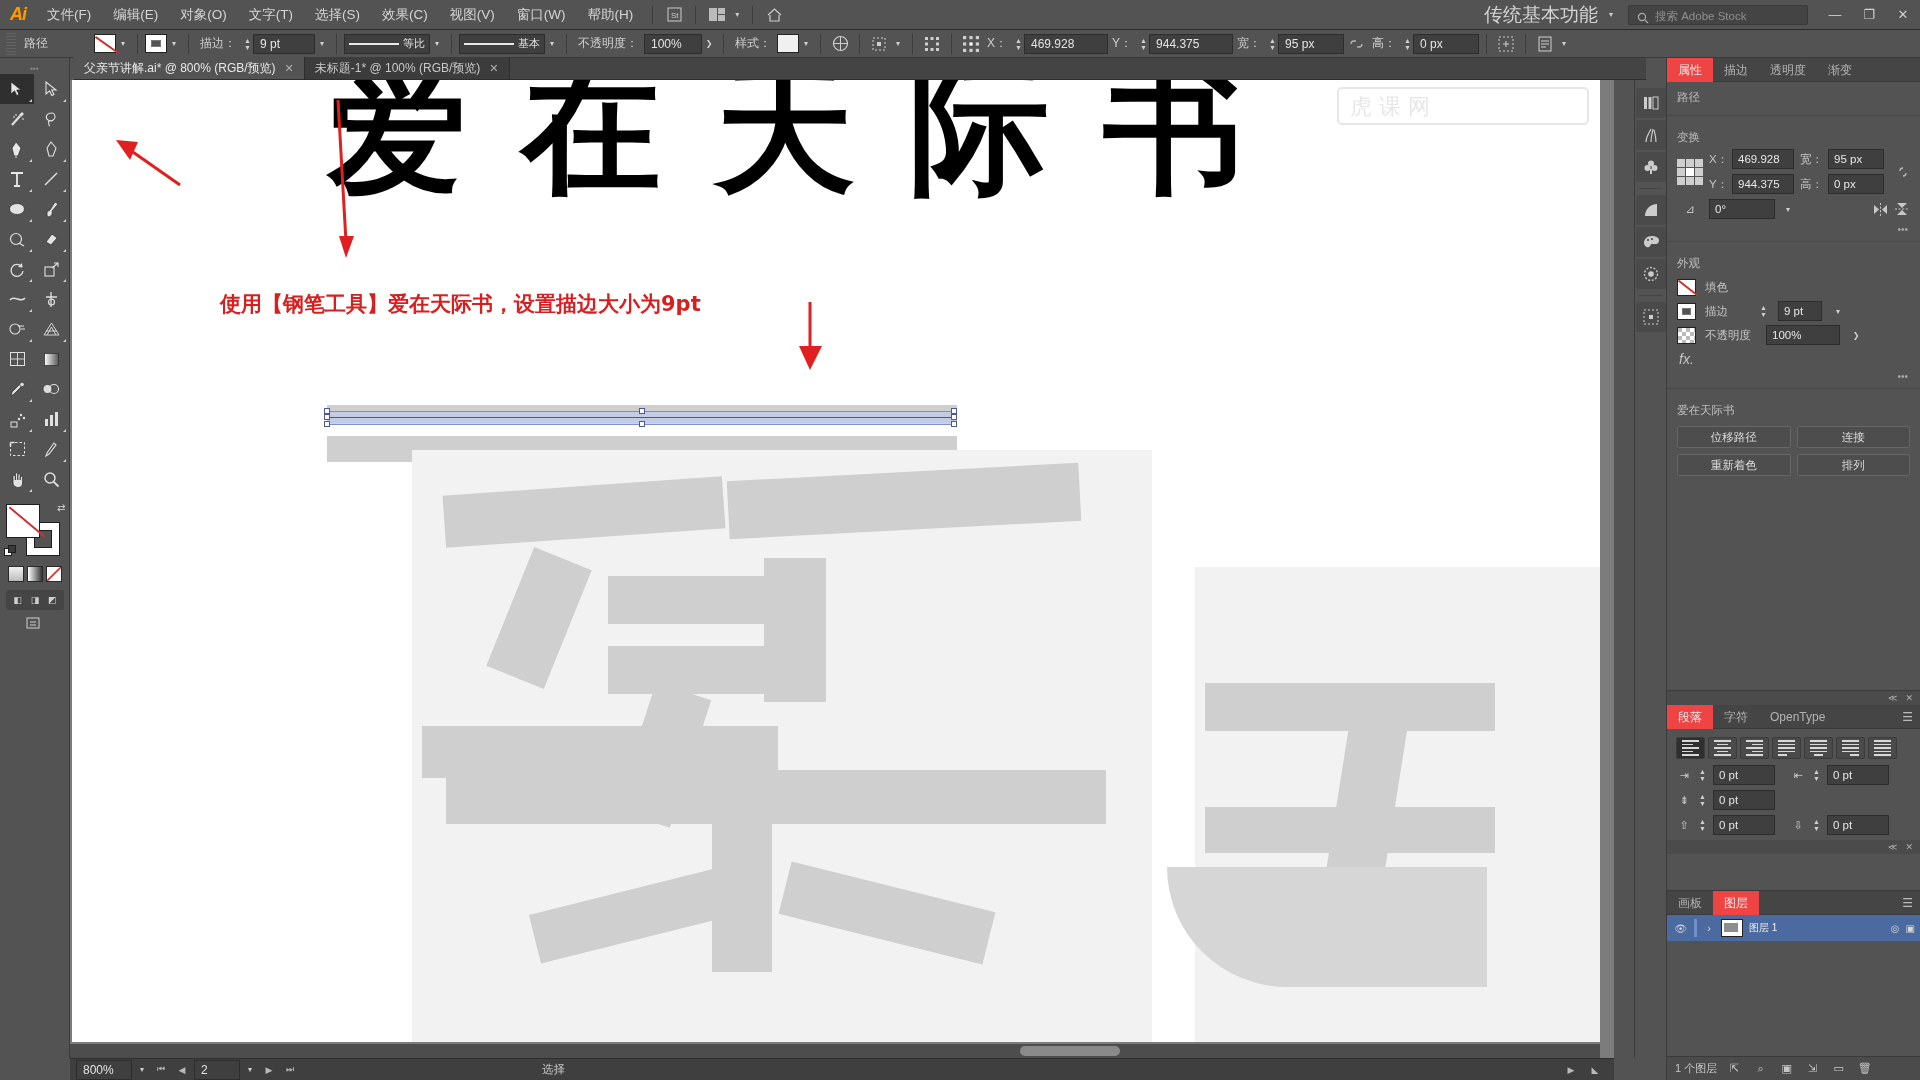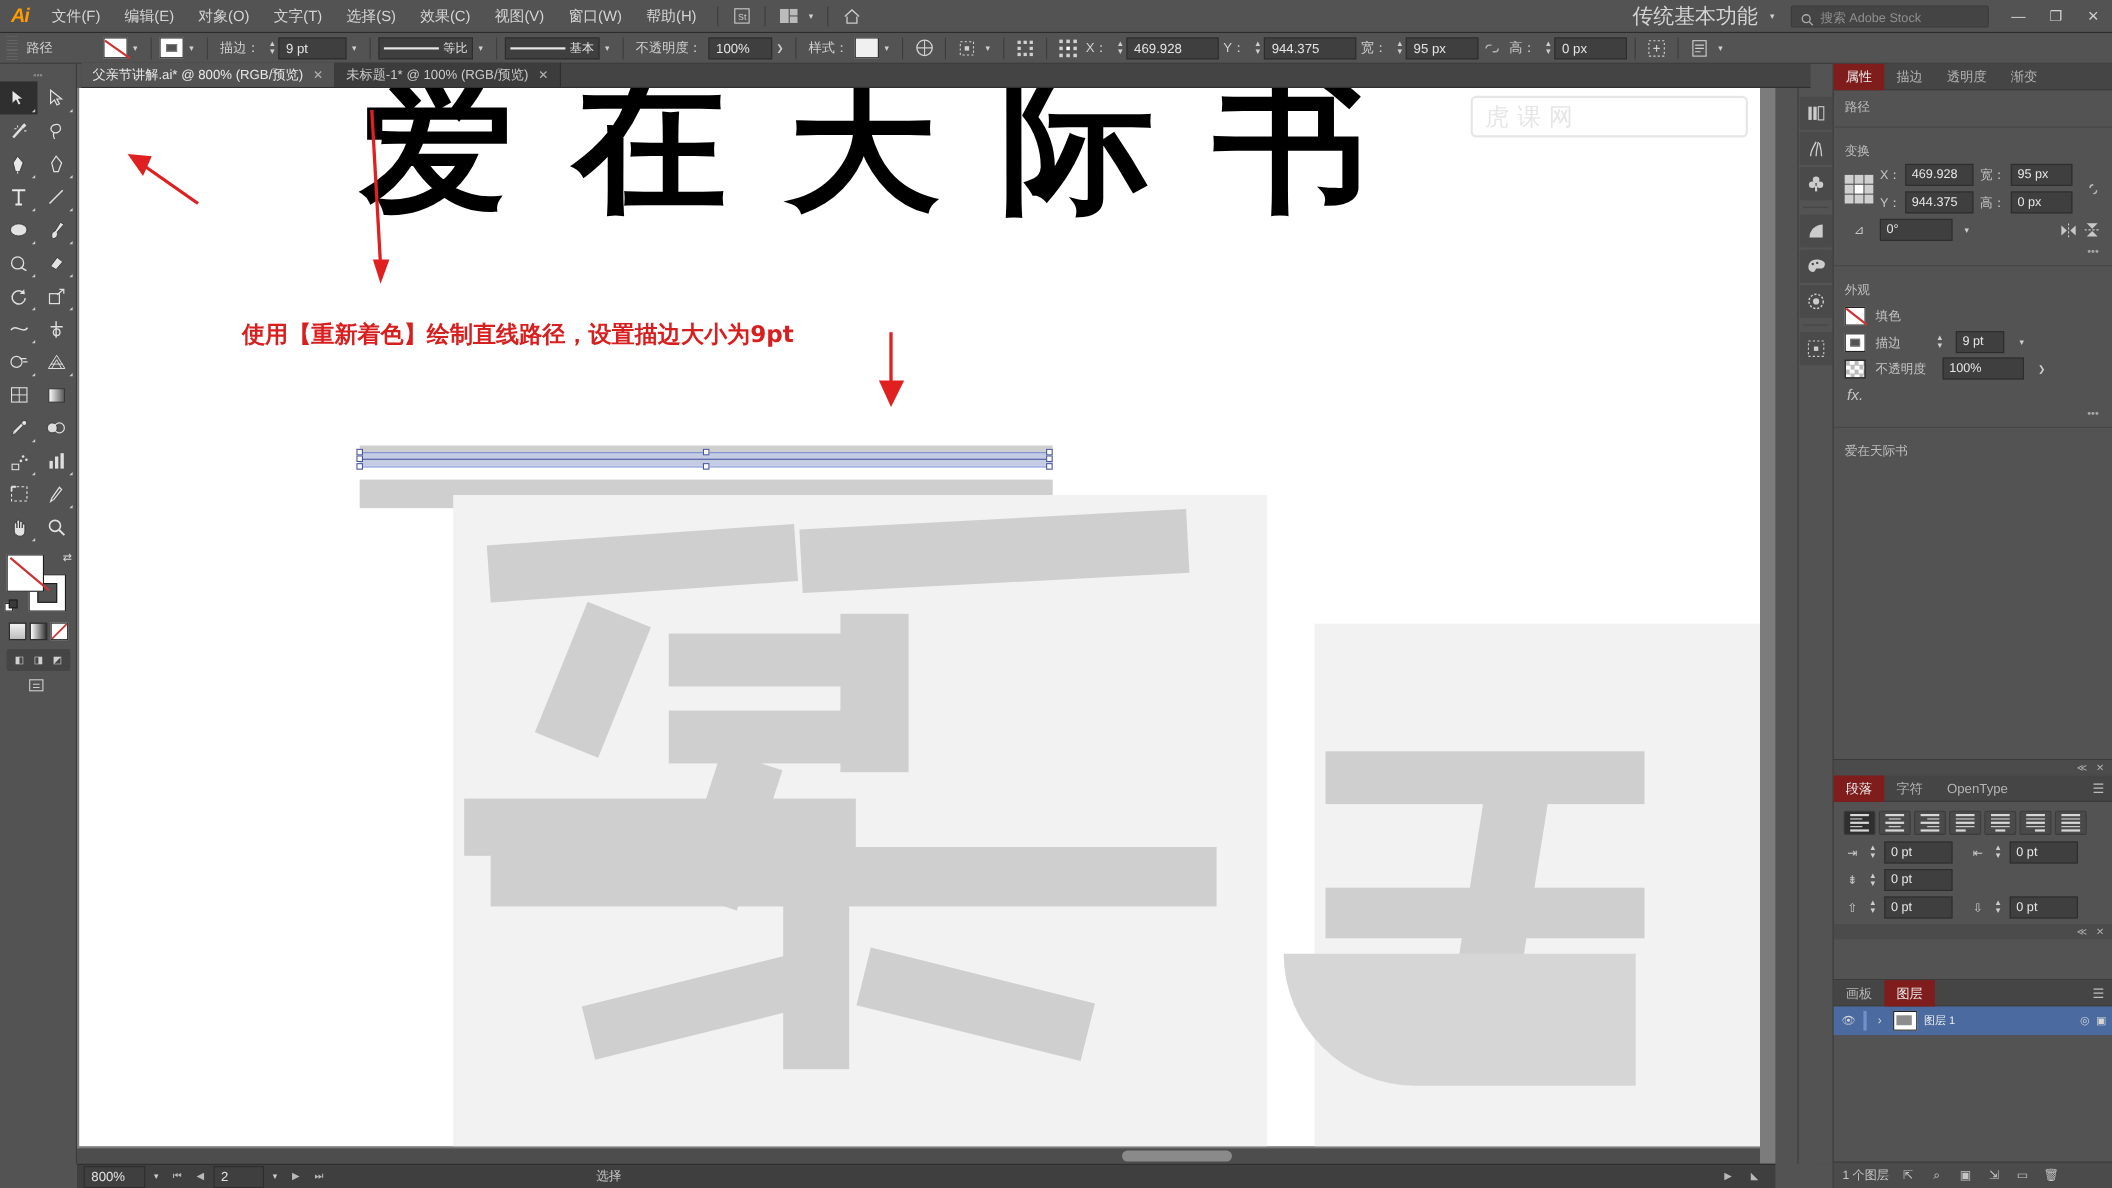--- a/index.html
+++ b/index.html
@@ -142,21 +142,21 @@
   .ds-ico { width:30px; height:30px; display:flex; align-items:center; justify-content:center;
     margin:2px 1px; color:#cfcfcf; font-size:15px; background:#4a4a4a; border-radius:2px; }
   .ds-div { height:1px; background:#454545; margin:6px 4px; }
 
   
   .rightdock { position:absolute; right:0; top:58px; width:254px; height:1022px;
     background:#535353; border-left:1px solid #3b3b3b; }
   .paneltabs { display:flex; align-items:center; height:24px; background:#454545;
     border-bottom:1px solid #3a3a3a; }
   .ptab { height:24px; line-height:24px; padding:0 11px; font-size:12px; color:#b4b4b4; }
-  .ptab.active { background:#7f1d1d; color:#eaeaea; }
+  .ptab.active { background:#ef4444; color:#eaeaea; }
   .psec-title { font-size:11.5px; color:#bdbdbd; padding:8px 10px 4px; }
   .psec-div { height:1px; background:#464646; margin:6px 0; }
   .prow { display:flex; align-items:center; padding:0 10px; gap:6px; margin-bottom:5px; }
   .plabel { font-size:11.5px; color:#c4c4c4; }
   .pfield { background:#3f3f3f; border:1px solid #2d2d2d; height:20px; line-height:19px;
     color:#e6e6e6; font-size:11.5px; padding:0 5px; }
   .refgrid { width:26px; height:26px; display:grid; grid-template-columns:repeat(3,1fr);
     grid-template-rows:repeat(3,1fr); gap:1px; }
   .refgrid i { background:#cfcfcf; }
   .refgrid i.c { background:#fff; }
@@ -649,21 +649,21 @@
         <div class="gray-lt" style="left:370px;top:436px;width:210px;height:54px;transform:rotate(14deg);background:#cfcfcf"></div>
       </div>
       <div class="artboard3">
         <div class="gray-lt" style="left:10px;top:116px;width:290px;height:48px;background:#cfcfcf"></div>
         <div class="gray-lt" style="left:10px;top:240px;width:290px;height:46px;background:#cfcfcf"></div>
         <div class="gray-lt" style="left:140px;top:150px;width:58px;height:200px;transform:rotate(9deg);background:#cfcfcf"></div>
         <div class="gray-lt" style="left:-28px;top:300px;width:320px;height:120px;border-radius:0 0 0 200px;background:#d6d6d6"></div>
       </div>
     </div>
 
-    <div class="ann-text">使用【重新着色】绘制直线路径，设置描边大小为9pt</div>
+    <div class="ann-text">使用【钢笔工具】爱在天际书，设置描边大小为9pt</div>
 
     <svg style="position:absolute;left:0;top:0;width:1544px;height:978px;pointer-events:none">
       <line x1="268" y1="20" x2="276" y2="162" stroke="#e02020" stroke-width="3"></line>
       <polygon points="276,178 269,156 284,156" fill="#e02020"></polygon>
       <line x1="110" y1="105" x2="60" y2="70" stroke="#e02020" stroke-width="3"></line>
       <polygon points="46,60 68,62 60,80" fill="#e02020"></polygon>
       <line x1="740" y1="222" x2="740" y2="272" stroke="#e02020" stroke-width="3"></line>
       <polygon points="740,290 729,266 752,266" fill="#e02020"></polygon>
     </svg>
 
@@ -836,20 +836,26 @@
       <span class="pfield" style="width:74px">100%</span>
       <span class="tiny-caret">❯</span>
     </div>
     <div class="approw">
       <span class="plabel" style="font-style:italic;font-size:14px;padding-left:2px">fx.</span>
     </div>
     <div style="text-align:right;padding-right:12px;font-size:10px;color:#a8a8a8">•••</div>
 
     <div class="psec-div"></div>
     <div class="psec-title">爱在天际书</div>
+    <div class="qa-grid">
+      <div class="qa-btn">位移路径</div>
+      <div class="qa-btn">连接</div>
+      <div class="qa-btn">重新着色</div>
+      <div class="qa-btn">排列</div>
+    </div>
 
     <div class="panelgroup" style="position:absolute;left:0;top:632px;width:254px">
       <div class="ph-bar">
         <span>≪</span>
         <span>✕</span>
       </div>
       <div class="paneltabs">
         <div class="ptab active">段落</div>
         <div class="ptab">字符</div>
         <div class="ptab">OpenType</div>

